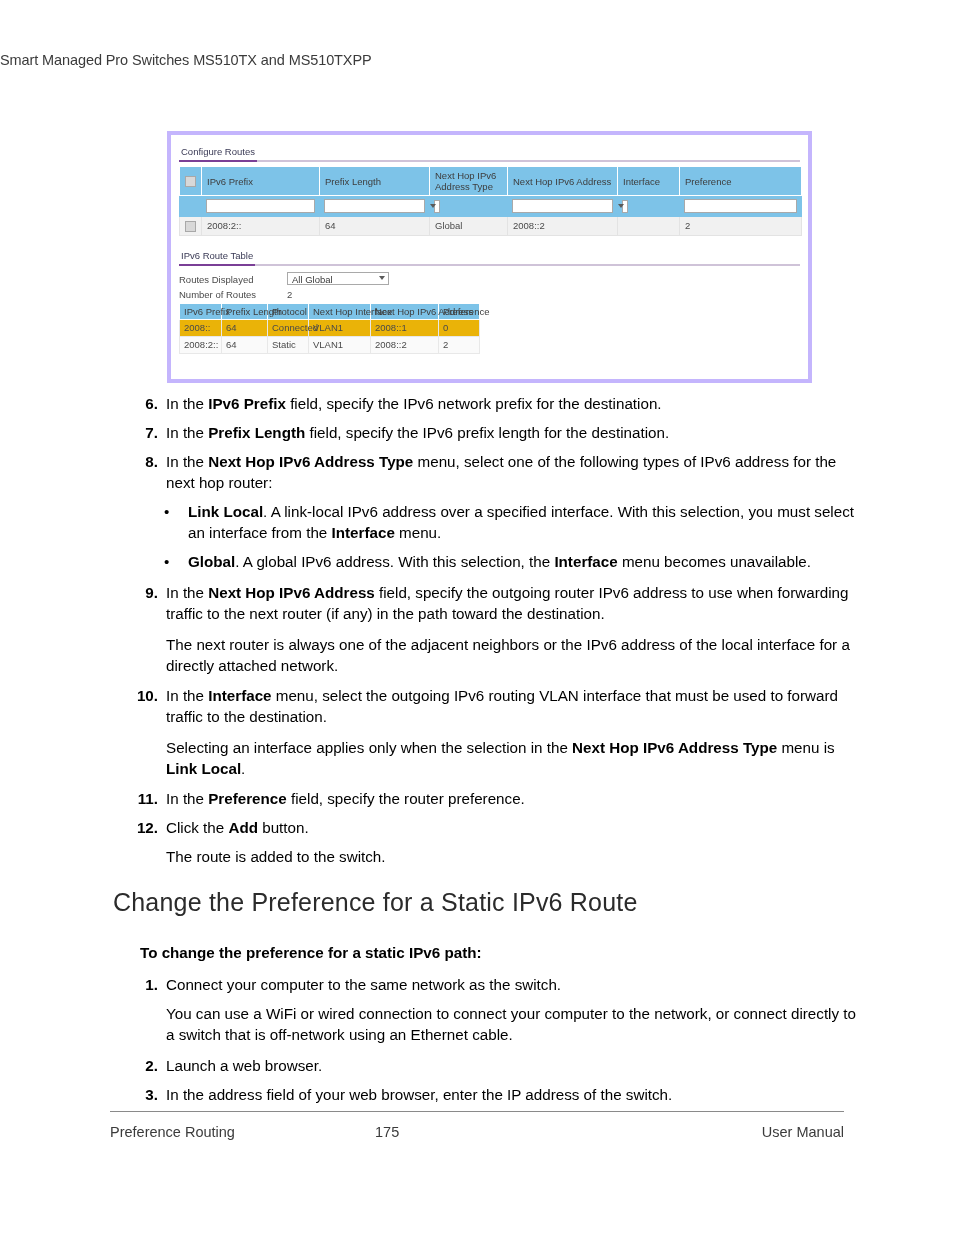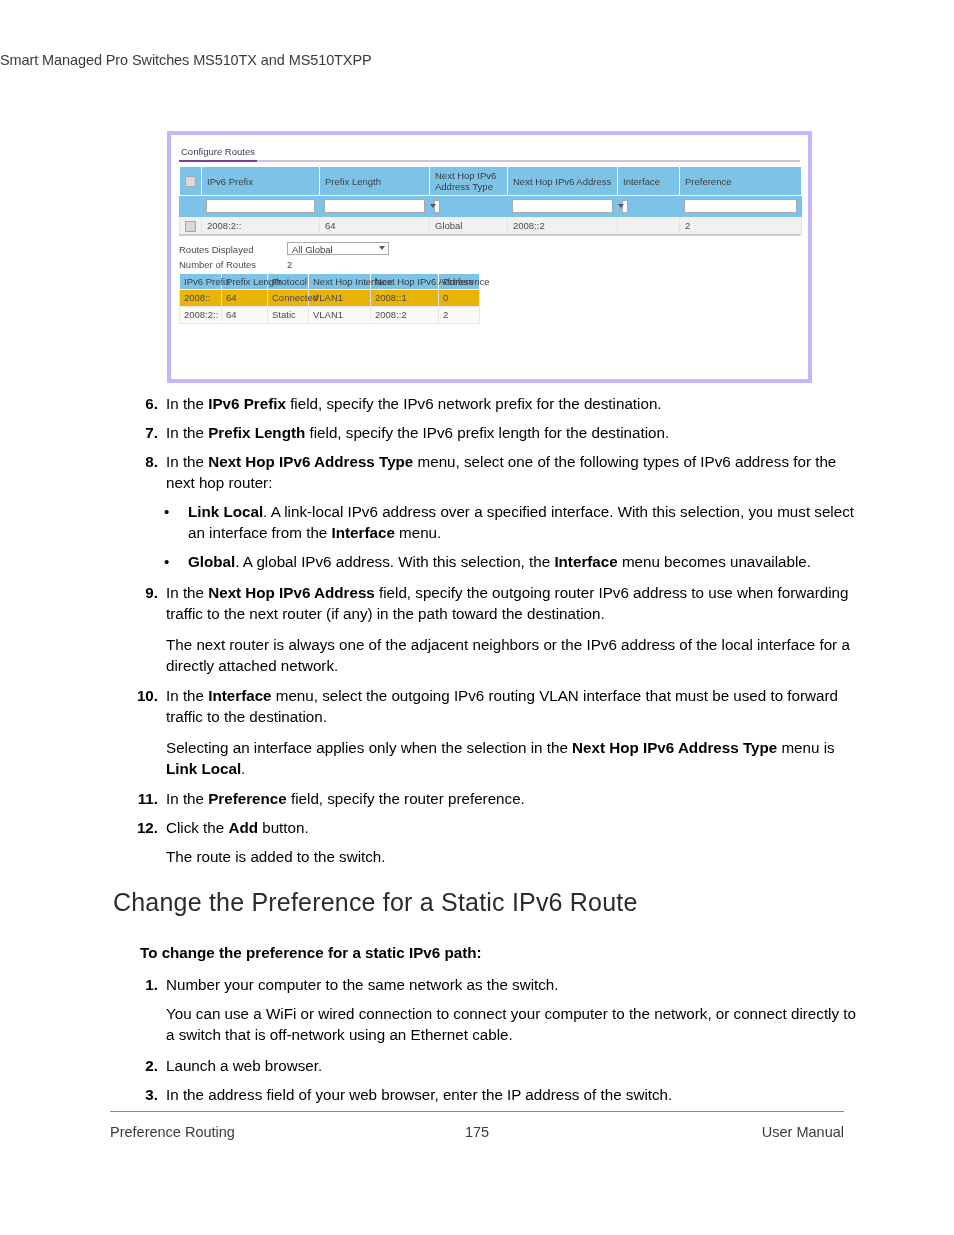--- a/index.html
+++ b/index.html
@@ -255,21 +255,21 @@
   .footer {
     position: absolute;
     left: 110px;
     top: 1124px;
     width: 734px;
     display: flex;
     font-size: 14.5px;
     color: #3b3b3b;
   }
   .footer .fleft { width: 265px; text-align: left; }
-  .footer .fcenter { width: 204px; text-align: center; }
+  .footer .fcenter { width: 204px; text-align: left; }
   .footer .fright { width: 265px; text-align: right; }
 </style>
 </head>
 <body>
 
 <div class="page-header">Smart Managed Pro Switches MS510TX and MS510TXPP</div>
 
 <div class="screenshot">
   <div class="ss-inner">
 
@@ -339,20 +339,23 @@
           <td>2008:2::</td>
           <td>64</td>
           <td>Global</td>
           <td>2008::2</td>
           <td></td>
           <td>2</td>
         </tr>
       </tbody>
     </table>
 
+    <div style="margin-top:9px;">
+      <span class="panel-tab">IPv6 Route Table</span>
+    </div>
     <div class="tab-rule"></div>
 
     <div class="kvrow">
       <span class="k">Routes Displayed</span>
       <span class="v">
         <span class="selinput" style="display:inline-block;width:102px;height:13px;position:relative;vertical-align:middle;">
           <span class="seltext">All Global</span>
           <span class="caret"></span>
         </span>
       </span>
@@ -457,21 +460,21 @@
   </div>
 </div>
 
 <h1 class="section-title">Change the Preference for a Static IPv6 Route</h1>
 <div class="lead-in">To change the preference for a static IPv6 path:</div>
 
 <div class="content2">
   <div class="steps-wrap">
     <div class="step">
       <div class="num">1.</div>
-      <div class="body">Number your computer to the same network as the switch.</div>
+      <div class="body">Connect your computer to the same network as the switch.</div>
     </div>
     <div class="para" style="margin-top:6px;margin-bottom:10px;">You can use a WiFi or wired connection to connect your computer to the network, or connect directly to a switch that is off-network using an Ethernet cable.</div>
     <div class="step">
       <div class="num">2.</div>
       <div class="body">Launch a web browser.</div>
     </div>
     <div class="step">
       <div class="num">3.</div>
       <div class="body">In the address field of your web browser, enter the IP address of the switch.</div>
     </div>

